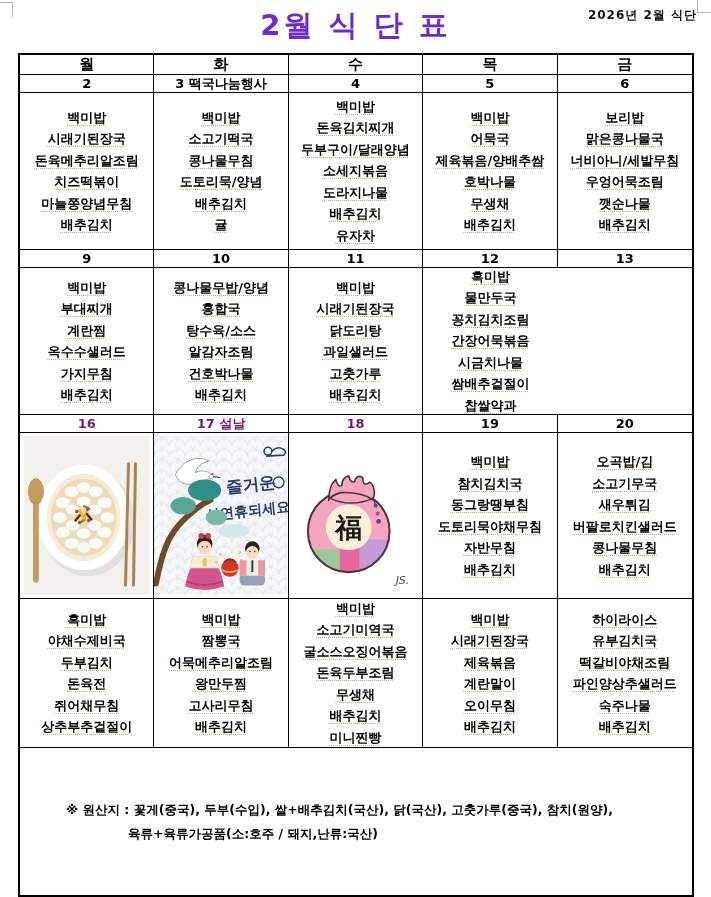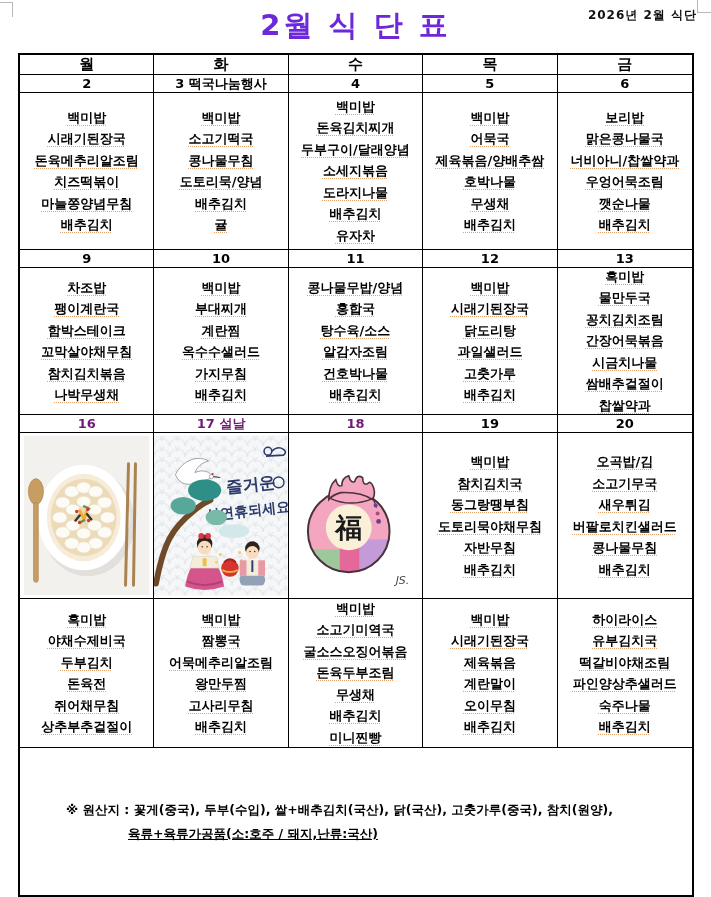--- a/index.html
+++ b/index.html
@@ -43,21 +43,21 @@
     line-height:21.5px;white-space:nowrap;
     text-decoration-line:underline;text-decoration-style:dotted;
     text-decoration-color:rgba(224,149,80,.85);text-decoration-thickness:1px;
     text-underline-offset:3px;
   }
   .img-cell{padding:0;display:block;}
   .img-cell svg{display:block;width:100%;height:100%;}
   
   .footer-row{padding:50px 10px 0 46px;font-size:12.5px;font-weight:600;}
   .footer-note{line-height:24px;white-space:nowrap;}
-  .footer-note.indent{padding-left:62px;text-decoration:underline;}
+  .footer-note.indent{padding-left:62px;}
   
   .card-text{font-weight:700;fill:#2c3a6b;}
 </style>
 </head>
 <body>
 
 <div class="tl-frag"></div>
 <div class="tr-frag"></div>
 
 <div class="page-title">2월 식 단 표</div>
@@ -110,43 +110,35 @@
         <div class="menu-item">백미밥</div>
         <div class="menu-item">어묵국</div>
         <div class="menu-item">제육볶음/양배추쌈</div>
         <div class="menu-item">호박나물</div>
         <div class="menu-item">무생채</div>
         <div class="menu-item">배추김치</div>
       </div>
     <div class="cell menu-cell">
         <div class="menu-item">보리밥</div>
         <div class="menu-item">맑은콩나물국</div>
-        <div class="menu-item">너비아니/찹쌀약과</div>
+        <div class="menu-item">너비아니/세발무침</div>
         <div class="menu-item">우엉어묵조림</div>
         <div class="menu-item">깻순나물</div>
         <div class="menu-item">배추김치</div>
       </div>
   </div>
 
   <div class="row h-date">
     <div class="cell date-cell">9</div>
     <div class="cell date-cell">10</div>
     <div class="cell date-cell">11</div>
     <div class="cell date-cell">12</div>
     <div class="cell date-cell">13</div>
   </div>
   <div class="row h-w2">
-    <div class="cell menu-cell">
-        <div class="menu-item">차조밥</div>
-        <div class="menu-item">팽이계란국</div>
-        <div class="menu-item">함박스테이크</div>
-        <div class="menu-item">꼬막살야채무침</div>
-        <div class="menu-item">참치김치볶음</div>
-        <div class="menu-item">나박무생채</div>
-      </div>
     <div class="cell menu-cell">
         <div class="menu-item">백미밥</div>
         <div class="menu-item">부대찌개</div>
         <div class="menu-item">계란찜</div>
         <div class="menu-item">옥수수샐러드</div>
         <div class="menu-item">가지무침</div>
         <div class="menu-item">배추김치</div>
       </div>
     <div class="cell menu-cell">
         <div class="menu-item">콩나물무밥/양념</div>

